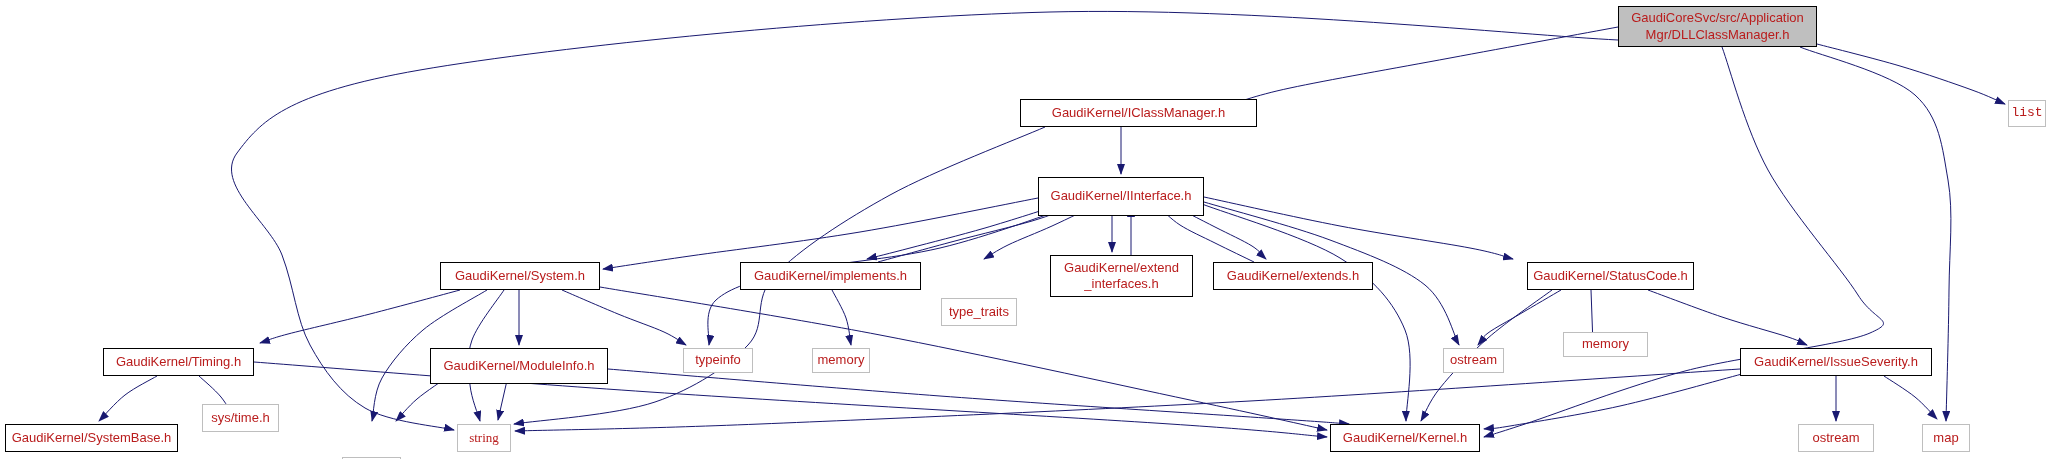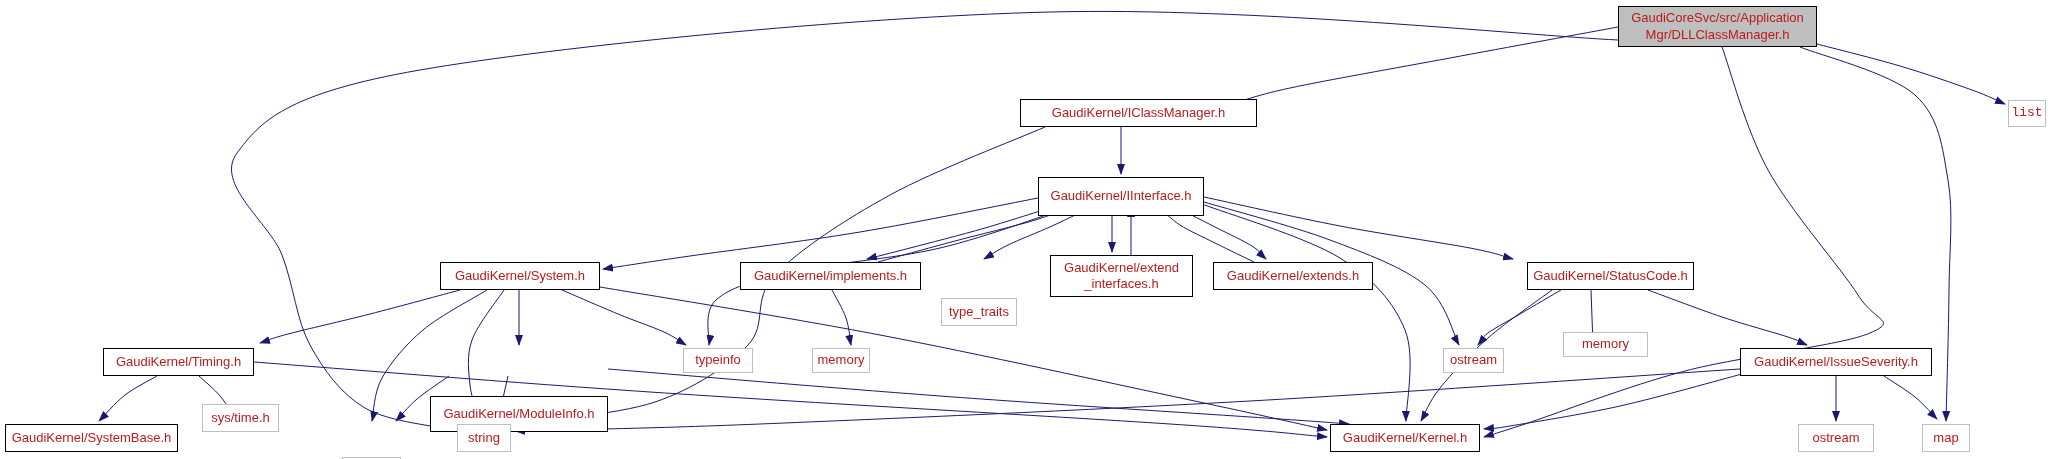--- a/index.html
+++ b/index.html
@@ -103,21 +103,21 @@
       </div>
       <div class="node project" title="GaudiKernel/extends.h" style="left: 1213px; top: 262px; width: 160px; height: 28px;">
         <span>GaudiKernel/extends.h</span>
       </div>
       <div class="node project" title="GaudiKernel/StatusCode.h" style="left: 1498px; top: 262px; width: 167px; height: 28px; margin-left: 29px;">
         <span>GaudiKernel/StatusCode.h</span>
       </div>
       <div class="node project" title="GaudiKernel/Timing.h" style="left: 103px; top: 348px; width: 151px; height: 28px;">
         <span>GaudiKernel/Timing.h</span>
       </div>
-      <div class="node project" title="GaudiKernel/ModuleInfo.h" style="left: 430px; top: 348px; width: 178px; height: 36px; margin-top: 48px;">
+      <div class="node project" title="GaudiKernel/ModuleInfo.h" style="left: 430px; top: 348px; width: 178px; height: 36px;">
         <span>GaudiKernel/ModuleInfo.h</span>
       </div>
       <div class="node system" title="typeinfo" style="left: 683px; top: 348px; width: 70px; height: 25px;">
         <span>typeinfo</span>
       </div>
       <div class="node system" title="atomic" style="left: 812px; top: 348px; width: 58px; height: 25px;">
         <span>memory</span>
       </div>
       <div class="node system" title="ostream" style="left: 1443px; top: 348px; width: 61px; height: 25px;">
         <span>ostream</span>
@@ -130,21 +130,21 @@
       </div>
       <div class="node project" title="GaudiKernel/SystemBase.h" style="left: 5px; top: 424px; width: 173px; height: 28px;">
         <span>GaudiKernel/SystemBase.h</span>
       </div>
       <div class="node system" title="sys/time.h" style="left: 202px; top: 404px; width: 77px; height: 28px;">
         <span>sys/time.h</span>
       </div>
       <div class="node system" title="vector" style="left: 342px; top: 424px; width: 59px; height: 28px; margin-top: 33px;">
         <span>vector</span>
       </div>
-      <div class="node system" title="string" style="left: 457px; top: 424px; width: 54px; height: 28px;">
+      <div class="node system" title="string" style="left: 457px; top: 424px; width: 54px; height: 28px; font-family: Liberation Serif, serif;">
         <span>string</span>
       </div>
       <div class="node project" title="GaudiKernel/Kernel.h" style="left: 1330px; top: 424px; width: 150px; height: 28px;">
         <span>GaudiKernel/Kernel.h</span>
       </div>
       <div class="node system" title="iostream" style="left: 1798px; top: 424px; width: 76px; height: 28px;">
         <span>ostream</span>
       </div>
       <div class="node system" title="map" style="left: 1922px; top: 424px; width: 48px; height: 28px;">
         <span>map</span>

